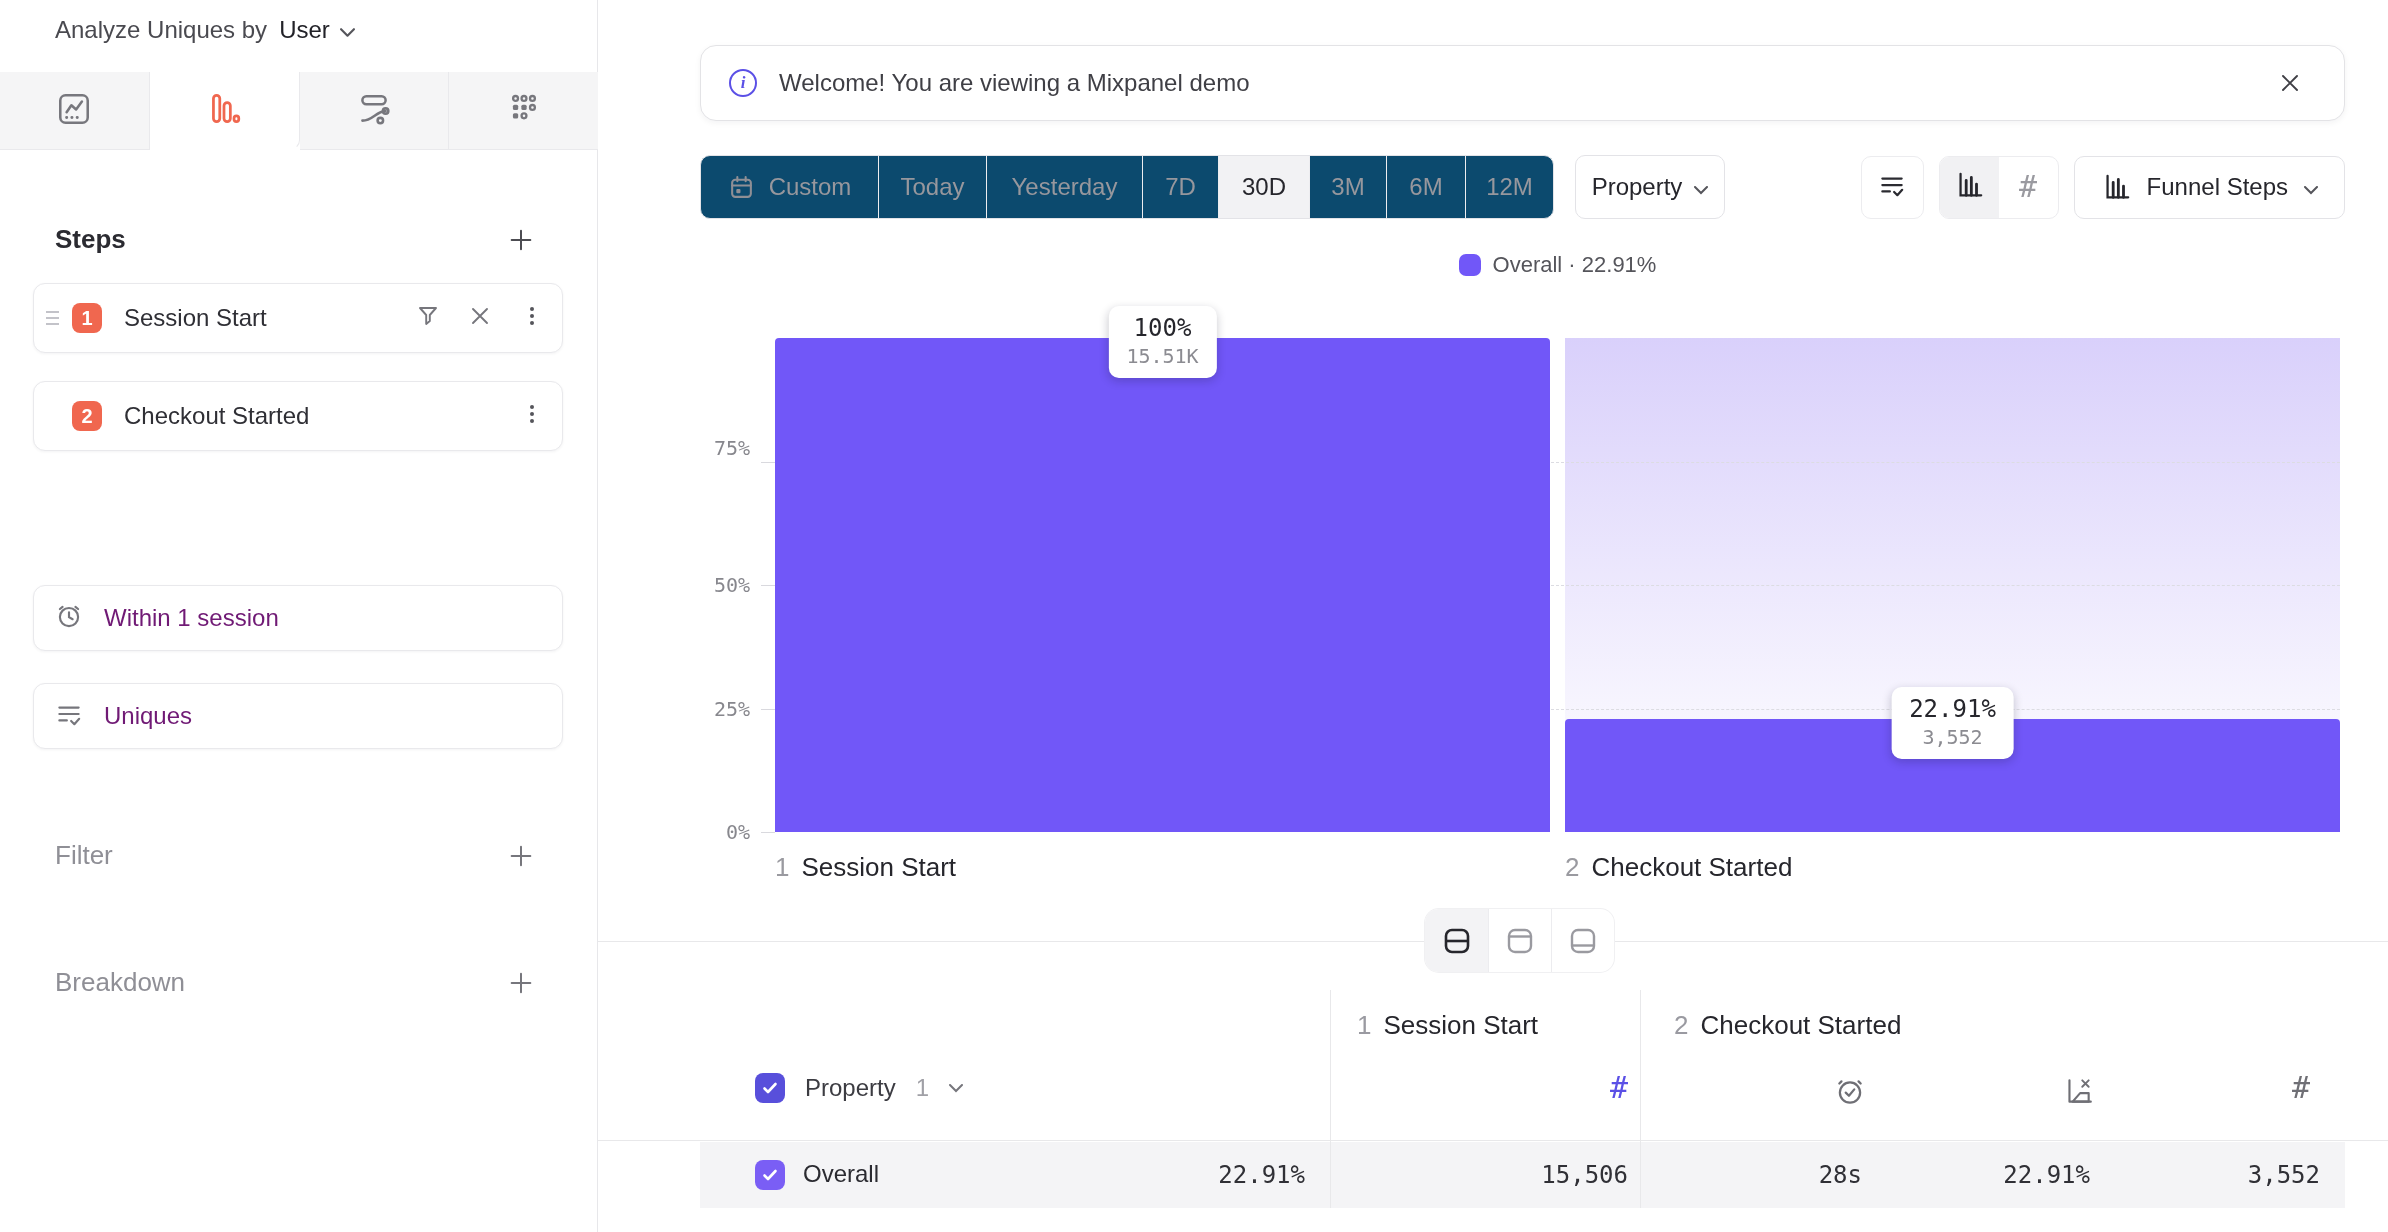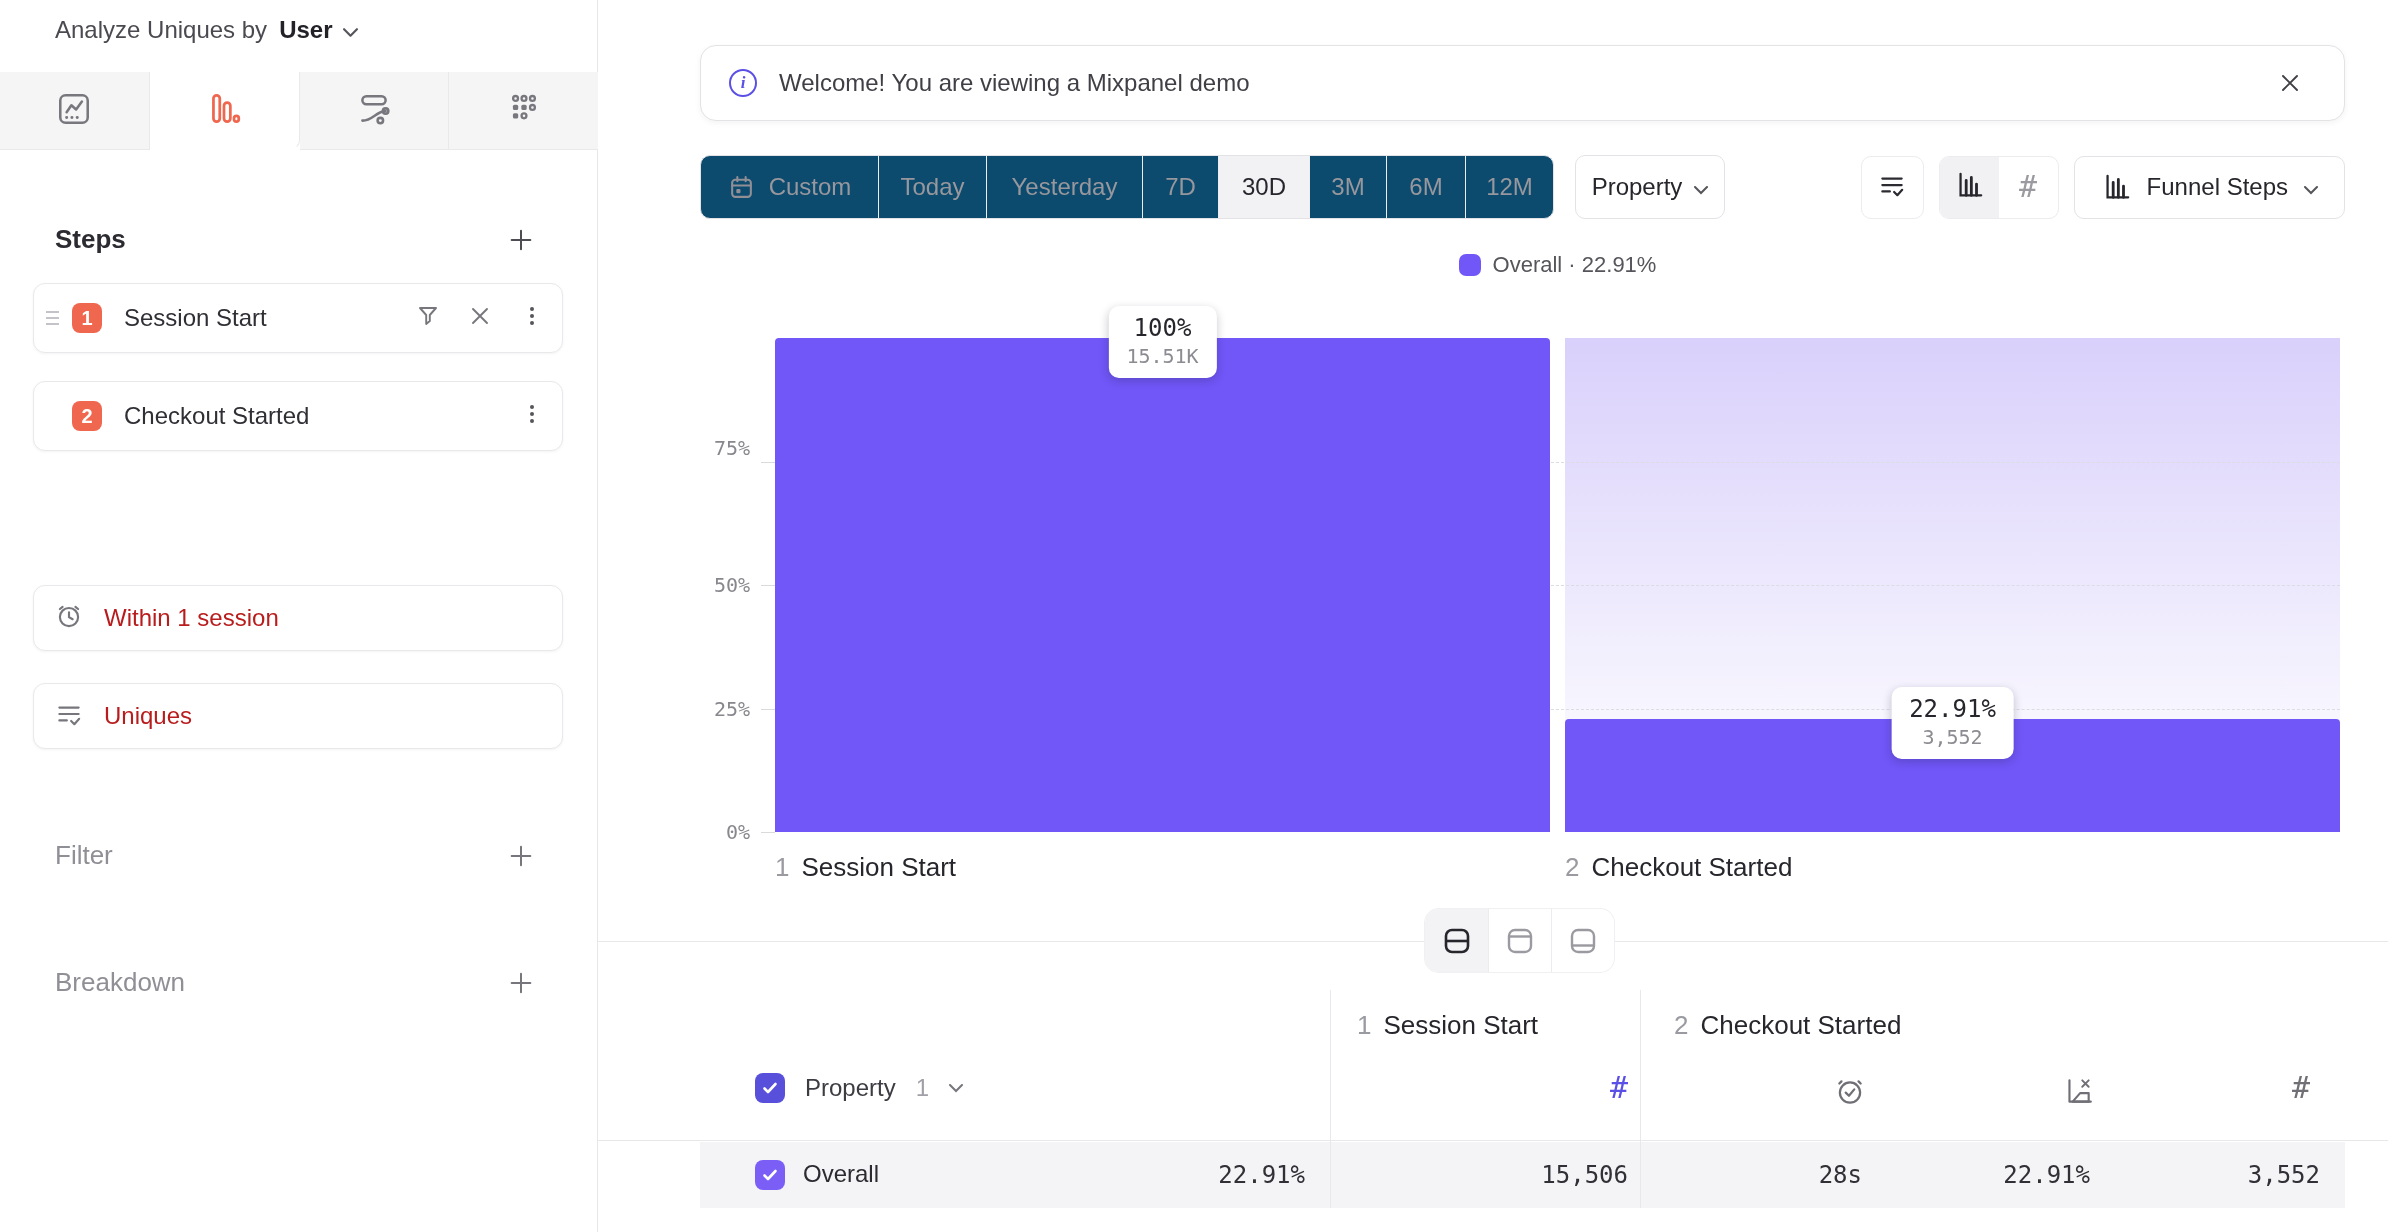--- a/index.html
+++ b/index.html
@@ -2,21 +2,21 @@
 <html><head>
 <meta charset="utf-8">
 <style>
   * { margin:0; padding:0; box-sizing:border-box; }
   html,body { width:2388px; height:1232px; background:#fff; font-family:"Liberation Sans", sans-serif; overflow:hidden; }
   .root { position:relative; width:2388px; height:1232px; }
 
   
   .sidebar { position:absolute; left:0; top:0; width:598px; height:1232px; background:#fff; border-right:1px solid #e7e7ea; }
   .analyze-row { position:absolute; left:55px; top:16px; display:flex; align-items:center; gap:12px; font-size:24px; color:#4a4a50; }
-  .analyze-row .val { color:#222228; font-weight:700; display:flex; align-items:center; gap:10px; }
+  .analyze-row .val { color:#222228; font-weight:400; display:flex; align-items:center; gap:10px; }
   .chev { color:#55555b; }
 
   .tabs { position:absolute; left:0; top:72px; width:598px; height:78px; display:flex; }
   .tab { flex:1; display:flex; align-items:center; justify-content:center; background:#f5f5f6; border-bottom:1px solid #e9e9ec; border-right:1px solid #e9e9ec; color:#77777d; cursor:pointer; }
   .tab:last-child { border-right:none; }
   .tab.active { background:#fff; border-bottom:1px solid transparent; border-radius:0 0 10px 10px; color:#f0674f; }
 
   .side-head { position:absolute; left:55px; right:62px; display:flex; align-items:center; justify-content:space-between; }
   .side-head .t { font-size:26px; font-weight:700; color:#2b2b31; }
   .side-head.muted .t { font-weight:400; color:#8f8f96; }
@@ -25,21 +25,21 @@
 
   .card { position:absolute; left:33px; width:530px; background:#fff; border:1px solid #e9e9ec; border-radius:12px; box-shadow:0 1px 3px rgba(25,25,35,.05); display:flex; align-items:center; }
   .step-card { height:70px; padding:0 18px 0 12px; }
   .drag { width:18px; display:flex; flex-direction:column; gap:4px; margin-right:8px; }
   .drag i { display:block; height:2px; width:13px; background:#c3c3c9; }
   .drag.empty i { background:transparent; }
   .badge { width:30px; height:30px; border-radius:8px; background:#f0674f; color:#fff; font-size:20px; font-weight:700; display:flex; align-items:center; justify-content:center; margin-right:22px; }
   .step-label { flex:1; font-size:24px; color:#2f2f35; font-weight:500; }
   .card-icons { display:flex; align-items:center; gap:28px; color:#76767c; }
   .crit-card { height:66px; padding:0 20px; gap:20px; color:#76767c; }
-  .crit-label { font-size:24px; color:#b91c1c; font-weight:500; }
+  .crit-label { font-size:24px; color:#701a75; font-weight:500; }
 
   
   .main { position:absolute; left:598px; top:0; width:1790px; height:1232px; }
 
   .banner { position:absolute; left:102px; top:45px; width:1645px; height:76px; border:1px solid #e3e3e6; border-radius:16px; box-shadow:0 2px 6px rgba(20,20,40,.05); display:flex; align-items:center; padding:0 42px 0 28px; gap:22px; background:#fff; }
   .info-ic { width:28px; height:28px; border-radius:50%; border:2px solid #5b50e6; color:#5b50e6; display:flex; align-items:center; justify-content:center; font-size:17px; font-weight:700; font-family:"Liberation Serif", serif; font-style:italic; }
   .banner .msg { flex:1; font-size:24px; color:#3f3f45; }
   .banner .close { color:#3f3f45; cursor:pointer; display:flex; }
 
   .date-group { position:absolute; left:102px; top:155px; height:64px; display:flex; border:1.5px solid #e3e3e7; border-radius:10px; overflow:hidden; background:#0c4a6e; }

